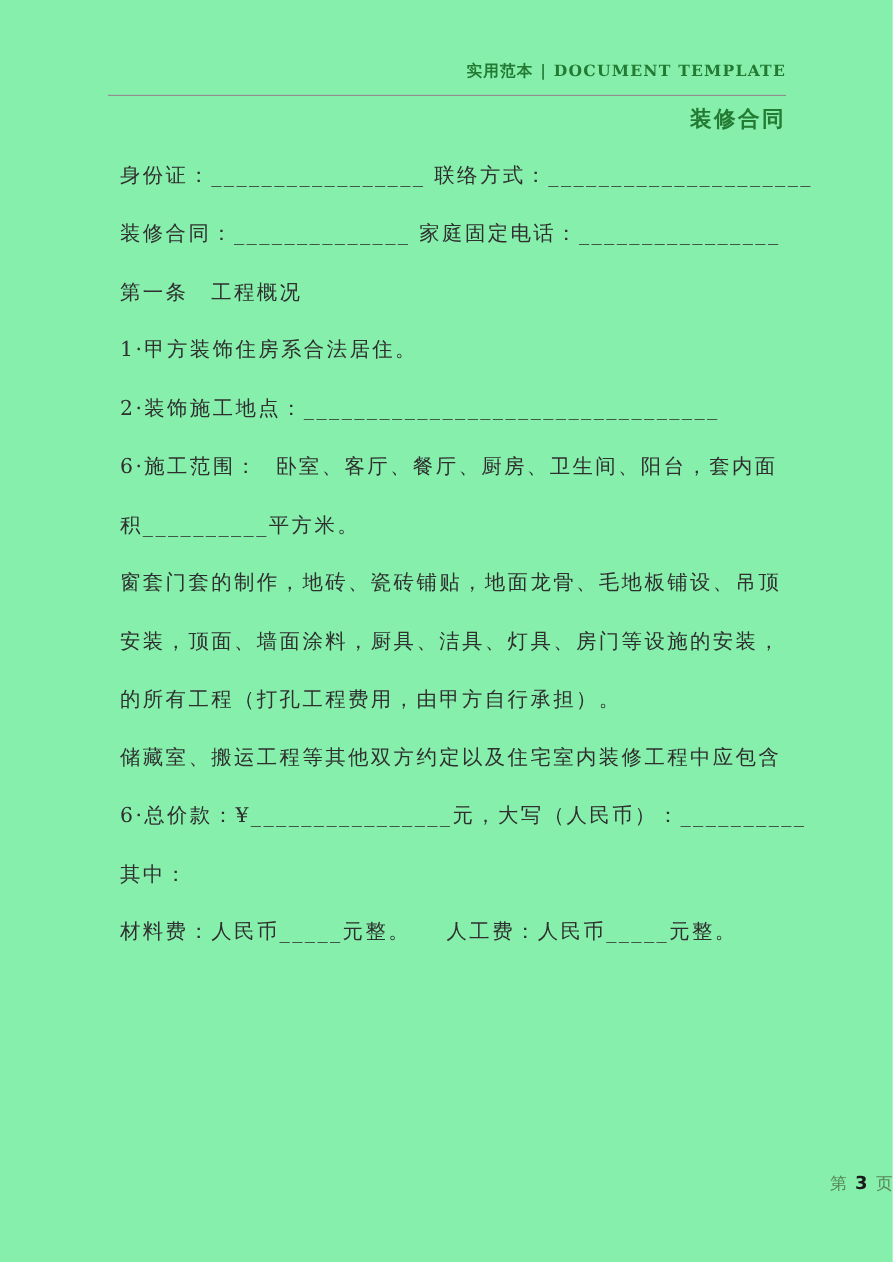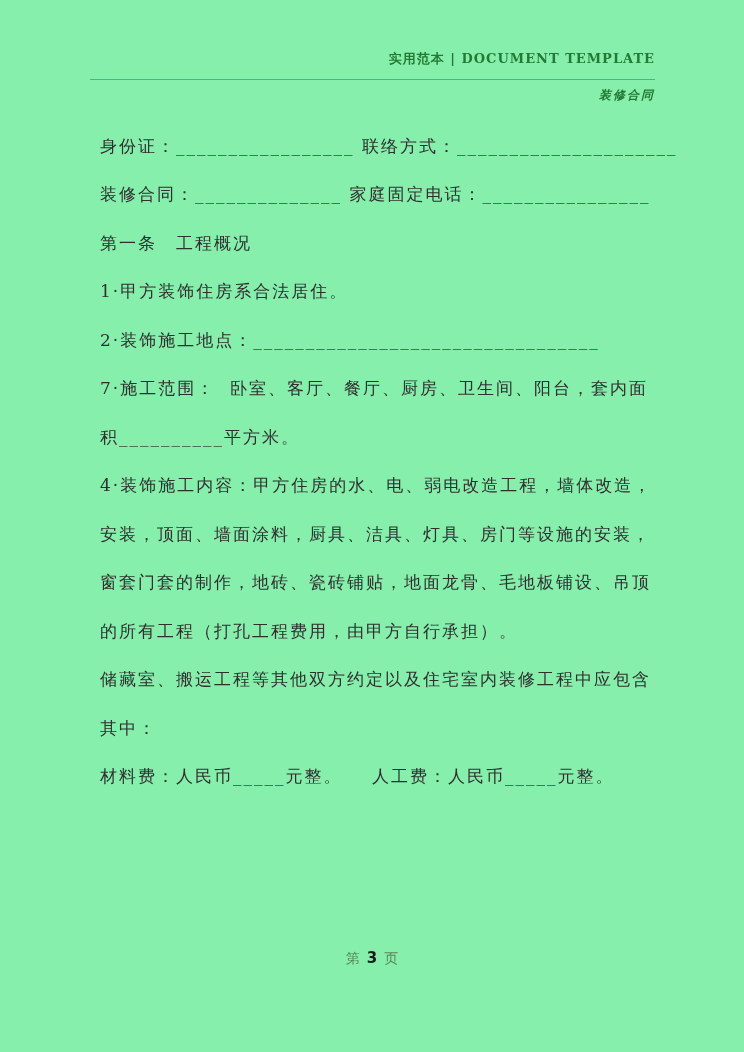--- a/index.html
+++ b/index.html
@@ -26,47 +26,46 @@
     color: #237a32;
     letter-spacing: 1px;
     margin-bottom: 11px;
   }
   .rule {
     border-top: 1px solid #8f8f8f;
     height: 0;
   }
   .doc-title {
     margin-top: 7px;
-    font-size: 12px;
+    font-size: 18px;
     font-weight: bold;
     color: #237a32;
     letter-spacing: 2px;
-    font-style: italic;
   }
   .body {
     position: absolute;
     top: 122px;
     left: 100px;
     right: 89px;
   }
   .line {
     height: 48.5px;
     display: flex;
     align-items: center;
     font-size: 17px;
     letter-spacing: 2px;
     color: #2f2f2f;
     white-space: pre;
   }
   .footer {
     position: absolute;
     left: 0;
     right: 0;
-    bottom: 84px;
-    text-align: center;
+    bottom: 56px;
+    text-align: right;
     font-size: 14px;
     color: #578557;
     font-family: "DejaVu Sans", "Liberation Sans", sans-serif;
   }
   .footer .pagenum {
     color: #1a1a1a;
     font-weight: bold;
     font-size: 15px;
     margin: 0 7px;
   }
@@ -81,27 +80,27 @@
     <div class="rule"></div>
     <div class="doc-title">装修合同</div>
   </div>
 
   <div class="body">
       <div class="line">身份证：_________________ 联络方式：_____________________</div>
       <div class="line">装修合同：______________ 家庭固定电话：________________</div>
       <div class="line">第一条　工程概况</div>
       <div class="line">1·甲方装饰住房系合法居住。</div>
       <div class="line">2·装饰施工地点：_________________________________</div>
-      <div class="line">7·施工范围：  卧室、客厅、餐厅、厨房、卫生间、阳台，套内面</div>
+      <div class="line">6·施工范围：  卧室、客厅、餐厅、厨房、卫生间、阳台，套内面</div>
       <div class="line">积__________平方米。</div>
-      <div class="line">4·装饰施工内容：甲方住房的水、电、弱电改造工程，墙体改造，</div>
+      <div class="line">窗套门套的制作，地砖、瓷砖铺贴，地面龙骨、毛地板铺设、吊顶</div>
       <div class="line">安装，顶面、墙面涂料，厨具、洁具、灯具、房门等设施的安装，</div>
-      <div class="line">窗套门套的制作，地砖、瓷砖铺贴，地面龙骨、毛地板铺设、吊顶</div>
       <div class="line">的所有工程（打孔工程费用，由甲方自行承担）。</div>
       <div class="line">储藏室、搬运工程等其他双方约定以及住宅室内装修工程中应包含</div>
+      <div class="line">6·总价款：¥________________元，大写（人民币）：__________</div>
       <div class="line">其中：</div>
       <div class="line">材料费：人民币_____元整。    人工费：人民币_____元整。</div>
     </div>
 
   <div class="footer">
     <span>第</span><span class="pagenum">3</span><span>页</span>
   </div>
 
 </div>
 

